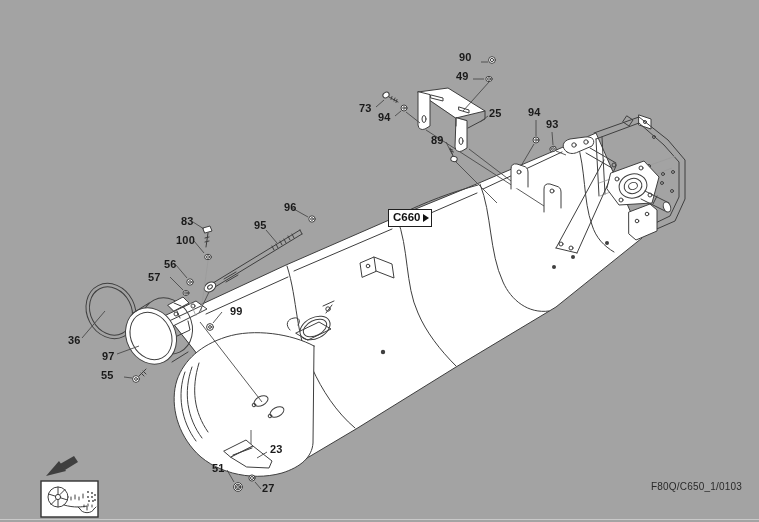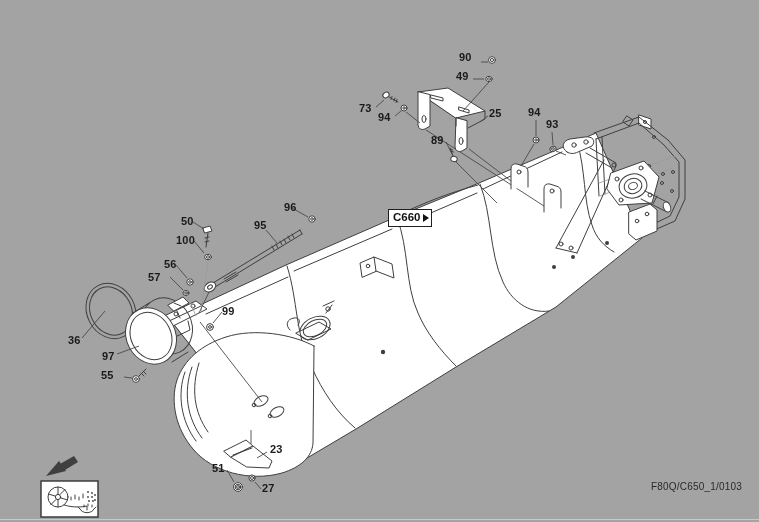--- a/index.html
+++ b/index.html
@@ -299,26 +299,26 @@
 
   <span class="part" style="left:459px;top:52px">90</span>
   <span class="part" style="left:456px;top:71px">49</span>
   <span class="part" style="left:359px;top:103px">73</span>
   <span class="part" style="left:378px;top:112px">94</span>
   <span class="part" style="left:489px;top:108px">25</span>
   <span class="part" style="left:431px;top:135px">89</span>
   <span class="part" style="left:528px;top:107px">94</span>
   <span class="part" style="left:546px;top:119px">93</span>
   <span class="part" style="left:284px;top:202px">96</span>
-  <span class="part" style="left:181px;top:216px">50</span>
+  <span class="part" style="left:181px;top:216px">83</span>
   <span class="part" style="left:254px;top:220px">95</span>
   <span class="part" style="left:176px;top:235px">100</span>
   <span class="part" style="left:164px;top:259px">56</span>
   <span class="part" style="left:148px;top:272px">57</span>
-  <span class="part" style="left:222px;top:306px">99</span>
+  <span class="part" style="left:230px;top:306px">99</span>
   <span class="part" style="left:68px;top:335px">36</span>
   <span class="part" style="left:102px;top:351px">97</span>
   <span class="part" style="left:101px;top:370px">55</span>
   <span class="part" style="left:270px;top:444px">23</span>
   <span class="part" style="left:212px;top:463px">51</span>
   <span class="part" style="left:262px;top:483px">27</span>
 
   <div class="refbox">
     <span class="txt">C660</span>
     <span class="tri"></span>

